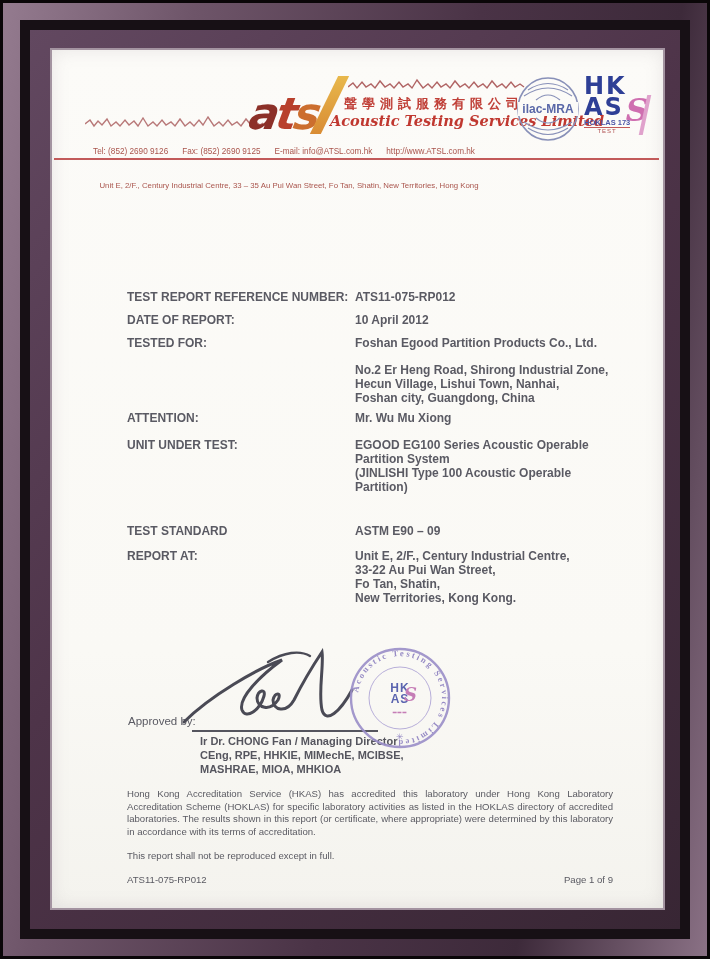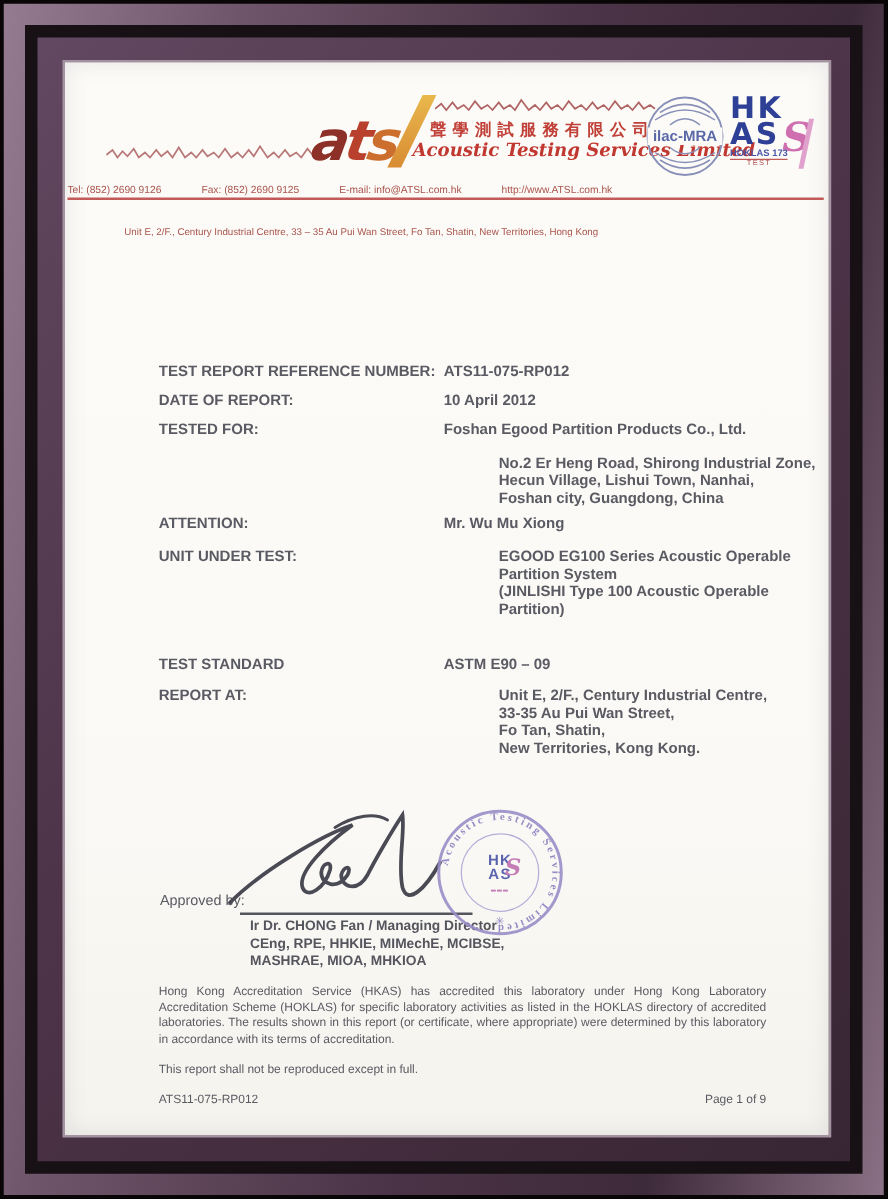--- a/index.html
+++ b/index.html
@@ -26,39 +26,39 @@
   .atsl-letters { display:flex; align-items:flex-end; transform:skewX(-10deg); }
   .atsl-letters span { font-family:"DejaVu Sans", sans-serif; font-weight:900; font-style:italic;
     font-size:44px; line-height:40px; letter-spacing:-3px; }
   .l-a { color:#8c3028; } .l-t { color:#b8402c; } .l-s { color:#cc6e2e; }
   .l-slash { width:11px; height:58px; margin-left:6px; transform:skewX(-26deg);
     background:linear-gradient(180deg,#e8b84c,#d98c34); }
   .cn { font-size:13px; font-weight:bold; color:#c04038; letter-spacing:5px; white-space:nowrap; }
   .script { font-family:"DejaVu Serif", serif; font-style:italic; font-weight:bold;
     font-size:14.5px; color:#c03830; white-space:nowrap; }
   .addr { width:470px; text-align:center; font-size:7.8px; color:#a9544c; white-space:nowrap; }
-  .contact { width:460px; display:flex; gap:32px;
+  .contact { width:460px; display:flex; justify-content:center; gap:14px;
     font-size:8.2px; color:#a9544c; white-space:nowrap; }
   .red-rule { height:2px; background:#c25a5a; }
 
   .hkas-big { font-family:"DejaVu Sans", sans-serif; font-weight:900; font-size:24px;
     line-height:21px; letter-spacing:2px; color:#2e3f96; }
   .hkas-pink { font-family:"DejaVu Serif", serif; font-style:italic; font-weight:bold;
     font-size:32px; color:#cf6fb0; }
   .hkas-bar { width:4px; height:40px; background:#e0a2cc; transform:skewX(-12deg); }
   .hoklas { font-size:7.5px; font-weight:bold; color:#4a55a8; border-bottom:1px solid #c25a5a; white-space:nowrap;}
   .hoklas-test { font-size:6px; color:#b05050; letter-spacing:1px; }
 
   
   .title { font-size:20.5px; line-height:27px; font-weight:bold; color:#5d5d66; }
   .row { position:absolute; left:75px; width:486px; }
   .lab { position:absolute; left:0; top:0; font-size:12px; font-weight:bold; color:#5a5a63; white-space:nowrap; }
   .val { position:absolute; left:228px; top:0; width:262px; font-size:12px; font-weight:bold;
     color:#5a5a63; line-height:14px; }
-  .val div { white-space:nowrap;margin-left:44px; }
+  .val div { white-space:nowrap; }
 
   .approve-label { font-size:11.5px; font-weight:normal; color:#5a5a63; }
   .sig-line { height:2px; background:#55555e; }
   .sig-block { font-size:11px; font-weight:bold; color:#55555e; line-height:14px; }
 
   .stamp { opacity:0.9; }
   .stamp-inner { position:absolute; left:0; top:0; width:104px; height:104px;
     display:flex; flex-direction:column; align-items:center; justify-content:center; }
   .stamp-hk { font-weight:900; font-size:12px; line-height:11px; color:#4a55a8; letter-spacing:1px; }
   .stamp-s { position:absolute; left:56px; top:38px; font-family:"DejaVu Serif",serif; font-style:italic;
@@ -176,21 +176,21 @@
 
     <div class="row" style="top:474px;">
       <span class="lab">TEST STANDARD</span>
       <span class="val">ASTM E90 – 09</span>
     </div>
 
     <div class="row" style="top:499px;">
       <span class="lab">REPORT AT:</span>
       <span class="val">
         <div>Unit E, 2/F., Century Industrial Centre,</div>
-        <div>33-35 Au Pui Wan Street,</div>
+        <div>33-22 Au Pui Wan Street,</div>
         <div>Fo Tan, Shatin,</div>
         <div>New Territories, Kong Kong.</div>
       </span>
     </div>
 
     <div class="approve-label abs" style="left:76px;top:665px;">Approved by:</div>
 
     <svg class="abs" style="left:128px;top:598px;" width="210" height="86" viewBox="0 0 210 86">
       <path d="M4,74 C30,48 78,20 102,12 C80,28 58,50 62,62 C66,72 80,62 84,48 C86,40 78,42 77,50 C77,60 90,64 98,52 C102,44 95,44 93,52 C93,62 106,66 114,52 C120,40 134,16 142,4 C144,18 138,44 142,62 C146,76 160,64 172,42" fill="none" stroke="#4a4a55" stroke-width="3" stroke-linecap="round"></path>
       <path d="M88,14 C104,4 120,2 130,8" fill="none" stroke="#4a4a55" stroke-width="2.4" stroke-linecap="round"></path>

